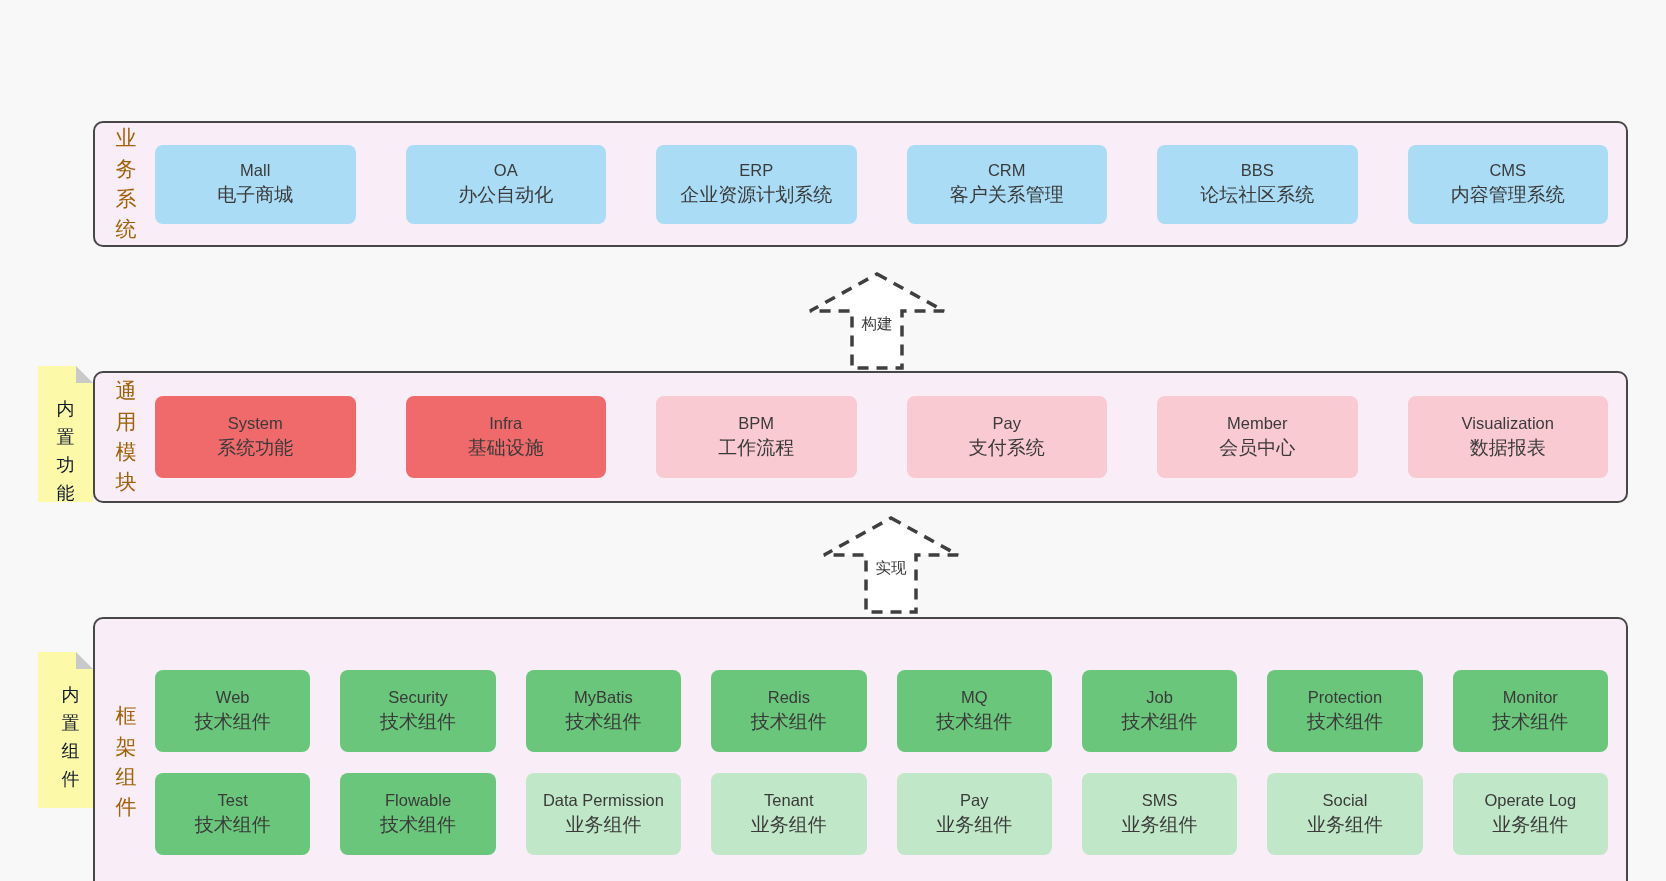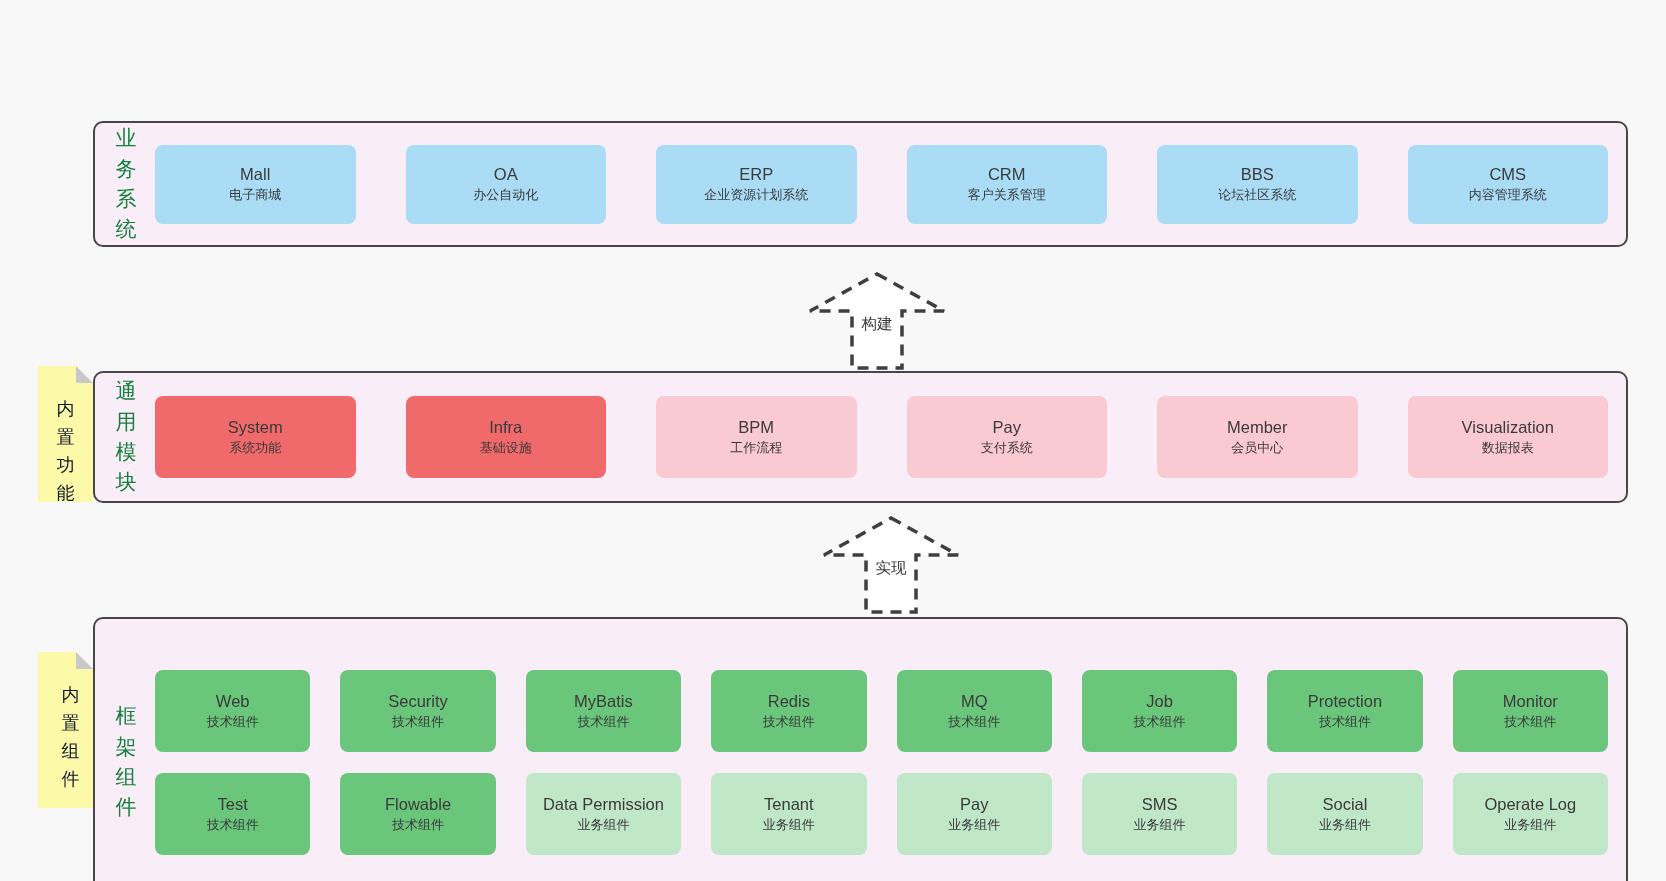--- a/index.html
+++ b/index.html
@@ -10,34 +10,34 @@
   .band{
     position:absolute;left:93px;width:1535px;box-sizing:border-box;
     background:#f9edf7;border:2px solid #474747;border-radius:10px;
     display:flex;align-items:center;
   }
   .band.b1{top:121px;height:126px;}
   .band.b2{top:371px;height:132px;}
   .band.b3{top:617px;height:290px;}
   .vlabel{
     flex:0 0 30px;margin:0 14px 0 16px;font-size:21px;line-height:1.45;
-    word-break:break-all;text-align:center;color:#15803d;
+    word-break:break-all;text-align:center;color:#a16207;
   }
   .cards{flex:1;display:flex;align-items:center;gap:50px;margin-right:18px;}
   .grid{flex:1;display:flex;flex-direction:column;gap:21px;margin-right:18px;}
   .grid .cards{gap:30px;margin-right:0;}
   .box{
     flex:1;border-radius:8px;display:flex;flex-direction:column;
     align-items:center;justify-content:center;text-align:right;
     line-height:1.4;font-size:16.5px;min-height:0;
   }
   .b1 .box{height:79px;}
   .b2 .box{height:82px;}
   .b3 .box{height:82px;}
-  .box .sub{font-size:13px;}
+  .box .sub{font-size:19px;}
   .blue{background:#aadcf6;}
   .red{background:#f06a6c;}
   .pink{background:#facad3;}
   .green{background:#69c67b;}
   .green-light{background:#c0e7c7;}
   .note{
     position:absolute;left:38px;width:55px;box-sizing:border-box;
     background:#fcfaa9;z-index:3;display:flex;justify-content:center;
     padding-top:30px;font-size:18px;line-height:1.55;color:#0f172a;
   }

